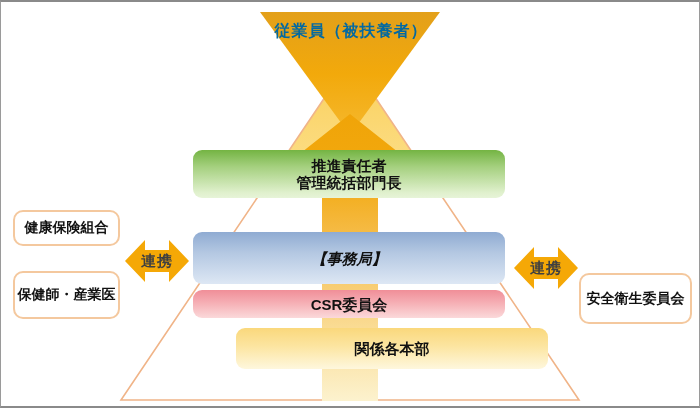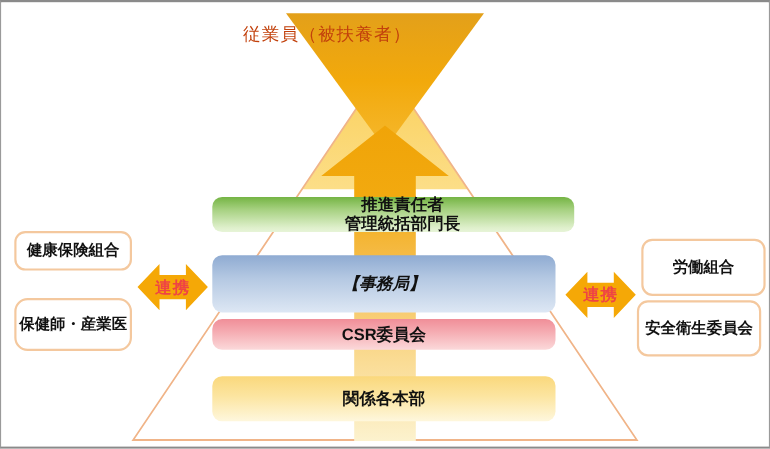--- a/index.html
+++ b/index.html
@@ -3,44 +3,44 @@
 <meta charset="utf-8">
 <style>
   html,body{margin:0;padding:0;background:#fff;}
   body{font-family:"Liberation Sans","DejaVu Sans",sans-serif;}
   #stage{
     position:relative;width:700px;height:408px;box-sizing:border-box;
     background:#fff;border:1px solid #9a9a9a;border-top:2px solid #8a8a8a;
     border-bottom:2px solid #8a8a8a;overflow:hidden;
   }
   #shapes{position:absolute;left:0;top:0;z-index:1;}
-  .txt{position:absolute;z-index:3;color:#c2410c;font-weight:normal;}
+  .txt{position:absolute;z-index:3;color:#0369a1;font-weight:bold;text-align:center;}
   .top-label{left:220px;top:19px;width:260px;font-size:16px;letter-spacing:1px;}
   .cwo{left:270px;top:71px;width:160px;font-size:15px;line-height:17px;}
   .bar{
     position:absolute;z-index:2;left:192px;width:312px;border-radius:9px;
     display:flex;flex-direction:column;align-items:center;justify-content:center;
     font-weight:bold;color:#111;font-size:15px;line-height:17px;text-align:center;
   }
   .bar span{display:block;}
-  .bar-green {top:177px;height:32px;background:linear-gradient(#74B443 0%,#A5D07F 35%,#DFF0CC 88%,#E7F4D8 100%);padding-left:17px;}
+  .bar-green {top:148px;height:48px;background:linear-gradient(#74B443 0%,#A5D07F 35%,#DFF0CC 88%,#E7F4D8 100%);}
   .bar-blue  {top:230px;height:52px;background:linear-gradient(#8FABD2 0%,#B4C8E2 40%,#DDE7F4 100%);font-style:italic;}
   .bar-pink  {top:288px;height:28px;background:linear-gradient(#F08E98 0%,#F5ACB2 42%,#FBD9DA 100%);}
-  .bar-yellow{top:340px;height:41px;background:linear-gradient(#FAD87C 0%,#FCE5A1 45%,#FEF7DD 100%);}
+  .bar-yellow{top:326px;height:41px;background:linear-gradient(#FAD87C 0%,#FCE5A1 45%,#FEF7DD 100%);margin-left:43px;}
   .side-box{
     position:absolute;z-index:2;background:#fff;border:2px solid #F4C89E;border-radius:10px;
     display:flex;align-items:center;justify-content:center;
     font-weight:bold;font-size:14px;color:#111;text-align:center;box-sizing:border-box;
   }
   .lbox1{left:12px;top:208px;width:107px;height:36px;}
-  .lbox2{left:12px;top:269px;width:107px;height:48px;border-radius:12px;}
+  .lbox2{left:12px;top:269px;width:107px;height:48px;}
   .rbox1{left:582px;top:215px;width:113px;height:52px;}
   .rbox2{left:578px;top:271px;width:113px;height:51px;}
   .link-label{
-    position:absolute;z-index:3;color:#ef4444;font-weight:bold;font-size:15px;
+    position:absolute;z-index:3;color:#404040;font-weight:bold;font-size:15px;
     width:60px;text-align:center;letter-spacing:1px;
   }
   .link-left {left:126px;top:250px;}
   .link-right{left:515px;top:257px;}
 </style>
 </head>
 <body>
 
 <div id="stage">
 
@@ -96,23 +96,20 @@
     <span></span>
   </div>
 
   <div class="side-box lbox1">
     <span>健康保険組合</span>
   </div>
   <div class="side-box lbox2">
     <span>保健師・産業医</span>
   </div>
 
-  <div class="side-box rbox1">
-    <span>労働組合</span>
-  </div>
   <div class="side-box rbox2">
     <span>安全衛生委員会</span>
   </div>
 
   <div class="link-label link-left">連携</div>
   <div class="link-label link-right">連携</div>
 
 </div>
 
 </body></html>

